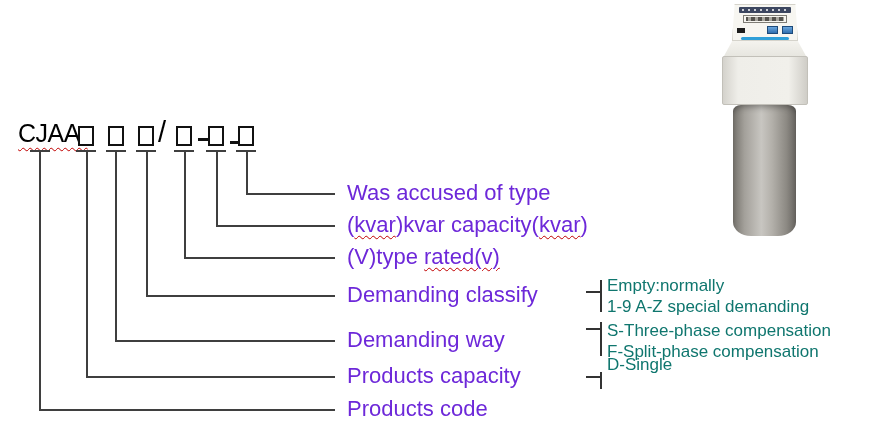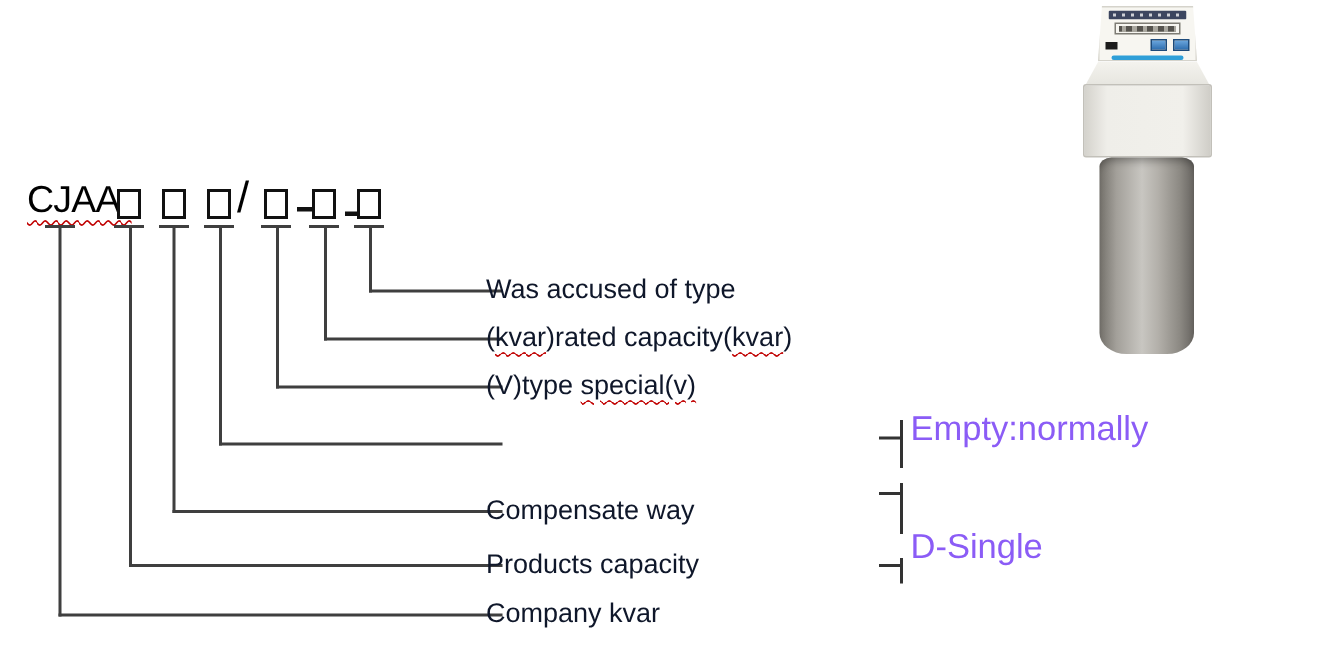--- a/index.html
+++ b/index.html
@@ -17,29 +17,29 @@
   .mbox{
     position:absolute;top:126px;width:16px;height:20px;box-sizing:border-box;
     border:2px solid #111;background:#fff;
   }
   .model-slash{position:absolute;left:158px;top:118px;font-size:29px;line-height:1;color:#000;}
   .mdash{position:absolute;height:3px;background:#111;}
   
   .tick{position:absolute;width:20px;height:2px;background:#3f3f3f;top:150px;}
   .conn{position:absolute;top:152px;border-left:2px solid #3f3f3f;border-bottom:2px solid #3f3f3f;box-sizing:border-box;}
   .callout{
-    position:absolute;left:324px;font-size:18px;white-space:nowrap;transform:translateY(-58%);
-    color:#0f172a;
+    position:absolute;left:347px;font-size:22px;white-space:nowrap;transform:translateY(-58%);
+    color:#6d28d9;
   }
   .wavy{
     text-decoration-line:underline;text-decoration-style:wavy;
     text-decoration-color:#c00000;text-decoration-thickness:1px;text-underline-offset:3px;
   }
   
-  .annot{position:absolute;left:607px;font-size:23px;line-height:21px;white-space:nowrap;color:#8b5cf6;}
+  .annot{position:absolute;left:607px;font-size:17px;line-height:21px;white-space:nowrap;color:#0f766e;}
   .bracket-v{position:absolute;left:600px;width:2px;background:#333;}
   .bracket-h{position:absolute;left:586px;width:15px;height:2px;background:#333;}
   
   .device{position:absolute;left:700px;top:2px;width:112px;height:236px;}
   .dev-head{
     position:absolute;left:32px;top:2px;width:66px;height:37px;background:#f7f6f1;
     border:1px solid #d5d3cb;box-sizing:border-box;
     clip-path:polygon(4% 0,96% 0,100% 100%,0 100%);
     display:flex;flex-direction:column;align-items:center;padding-top:2px;
   }
@@ -100,34 +100,40 @@
 
   <span class="conn" style="left:246px;width:89px;height:43px"></span>
   <span class="conn" style="left:216px;width:119px;height:75px"></span>
   <span class="conn" style="left:184px;width:151px;height:107px"></span>
   <span class="conn" style="left:146px;width:189px;height:145px"></span>
   <span class="conn" style="left:115px;width:220px;height:190px"></span>
   <span class="conn" style="left:86px;width:249px;height:226px"></span>
   <span class="conn" style="left:39px;width:296px;height:259px"></span>
 
   <div class="callout" style="top:195px"><span>Was accused of type</span><span class="wavy"></span><span></span><span class="wavy"></span><span></span></div>
-  <div class="callout" style="top:227px"><span>(</span><span class="wavy">kvar</span><span>)rated capacity(</span><span class="wavy">kvar</span><span>)</span></div>
-  <div class="callout" style="top:259px"><span>(V)type </span><span class="wavy">special(v)</span><span></span><span class="wavy"></span><span></span></div>
-  <div class="callout" style="top:342px"><span>Compensate way</span><span class="wavy"></span><span></span><span class="wavy"></span><span></span></div>
+  <div class="callout" style="top:227px"><span>(</span><span class="wavy">kvar</span><span>)kvar capacity(</span><span class="wavy">kvar</span><span>)</span></div>
+  <div class="callout" style="top:259px"><span>(V)type </span><span class="wavy">rated(v)</span><span></span><span class="wavy"></span><span></span></div>
+  <div class="callout" style="top:297px"><span>Demanding classify</span><span class="wavy"></span><span></span><span class="wavy"></span><span></span></div>
+  <div class="callout" style="top:342px"><span>Demanding way</span><span class="wavy"></span><span></span><span class="wavy"></span><span></span></div>
   <div class="callout" style="top:378px"><span>Products capacity</span><span class="wavy"></span><span></span><span class="wavy"></span><span></span></div>
-  <div class="callout" style="top:411px"><span>Company kvar</span><span class="wavy"></span><span></span><span class="wavy"></span><span></span></div>
+  <div class="callout" style="top:411px"><span>Products code</span><span class="wavy"></span><span></span><span class="wavy"></span><span></span></div>
 
   <span class="bracket-v" style="top:280px;height:32px"></span>
   <span class="bracket-h" style="top:291px"></span>
   <div class="annot" style="top:275px">
     <div>Empty:normally</div>
+    <div>1-9 A-Z special demanding</div>
   </div>
 
   <span class="bracket-v" style="top:322px;height:34px"></span>
   <span class="bracket-h" style="top:328px"></span>
+  <div class="annot" style="top:320px">
+    <div>S-Three-phase compensation</div>
+    <div>F-Split-phase compensation</div>
+  </div>
 
   <span class="bracket-v" style="top:372px;height:17px"></span>
   <span class="bracket-h" style="top:376px"></span>
   <div class="annot" style="top:354px">
     <div>D-Single</div>
   </div>
 
   <div class="device">
     <div class="dev-head">
       <div class="dev-titlebar"></div>

